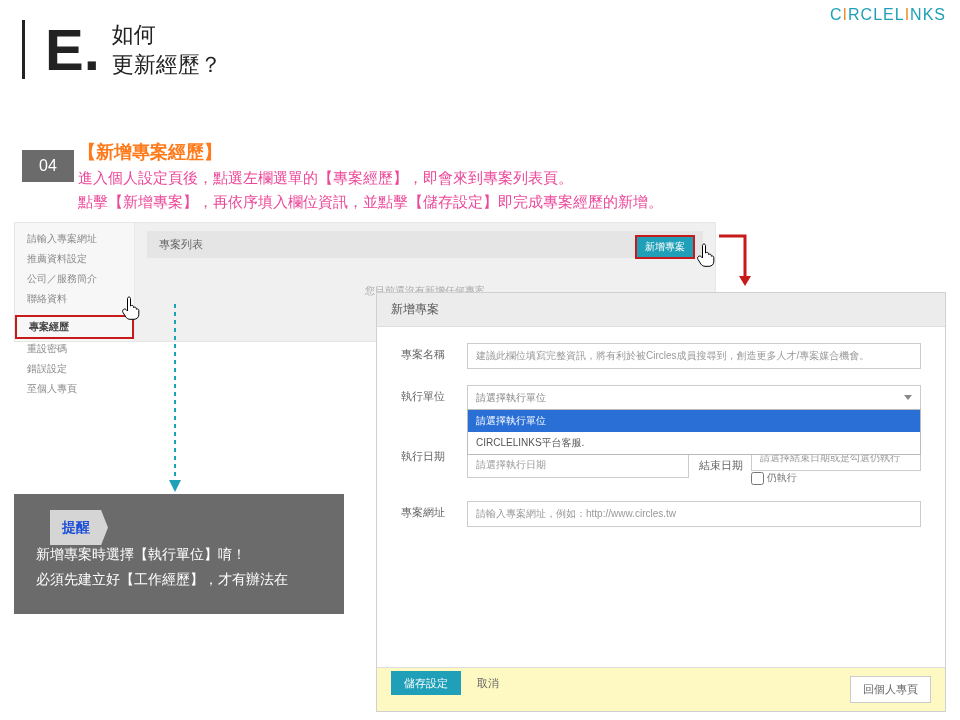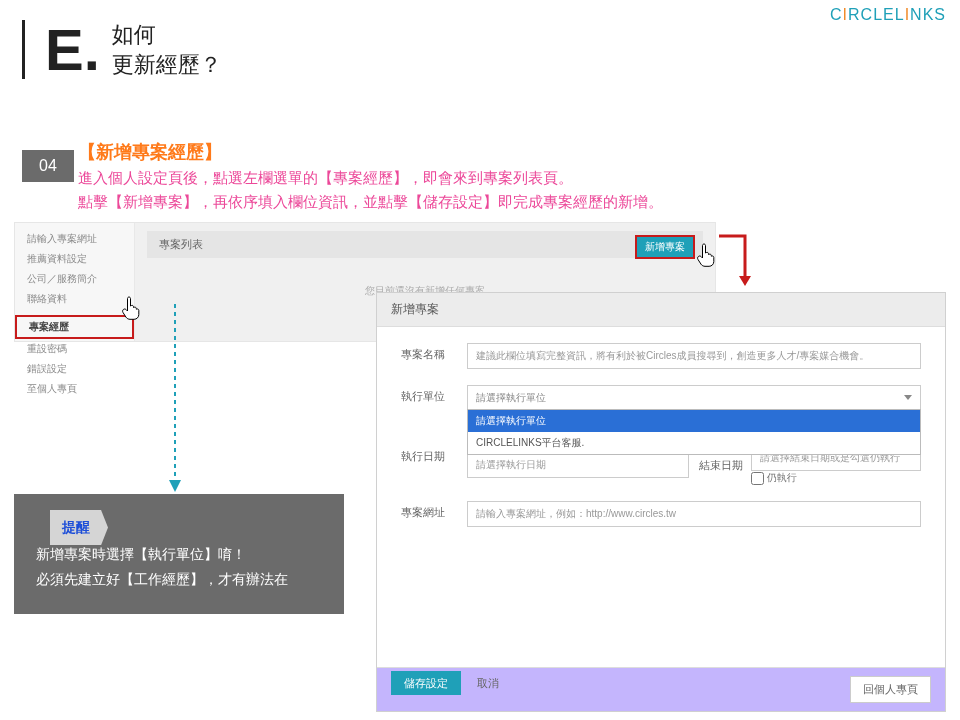--- a/index.html
+++ b/index.html
@@ -237,21 +237,21 @@
     gap: 10px;
   }
   .dialog .dates .col { flex: 1; display: flex; align-items: center; gap: 8px;}
   .dialog .dates .sublbl { font-size: 11px; color: #666; width: auto; white-space: nowrap; }
   .dialog .chk-row { font-size: 10px; color: #777; margin-top: 0; }
   .dialog .chk-row input { vertical-align: middle; }
 
   .dialog .dlg-foot {
     position: absolute;
     bottom: 0; left: 0; right: 0;
-    background: #c4b5fd;
+    background: #fef9c3;
     padding: 8px 14px;
     display: flex;
     justify-content: space-between;
     border-top: 1px solid #ddd;
   }
   .dialog .btn {
     font-size: 11px;
     padding: 5px 12px;
     border: 1px solid transparent;
     cursor: pointer;

